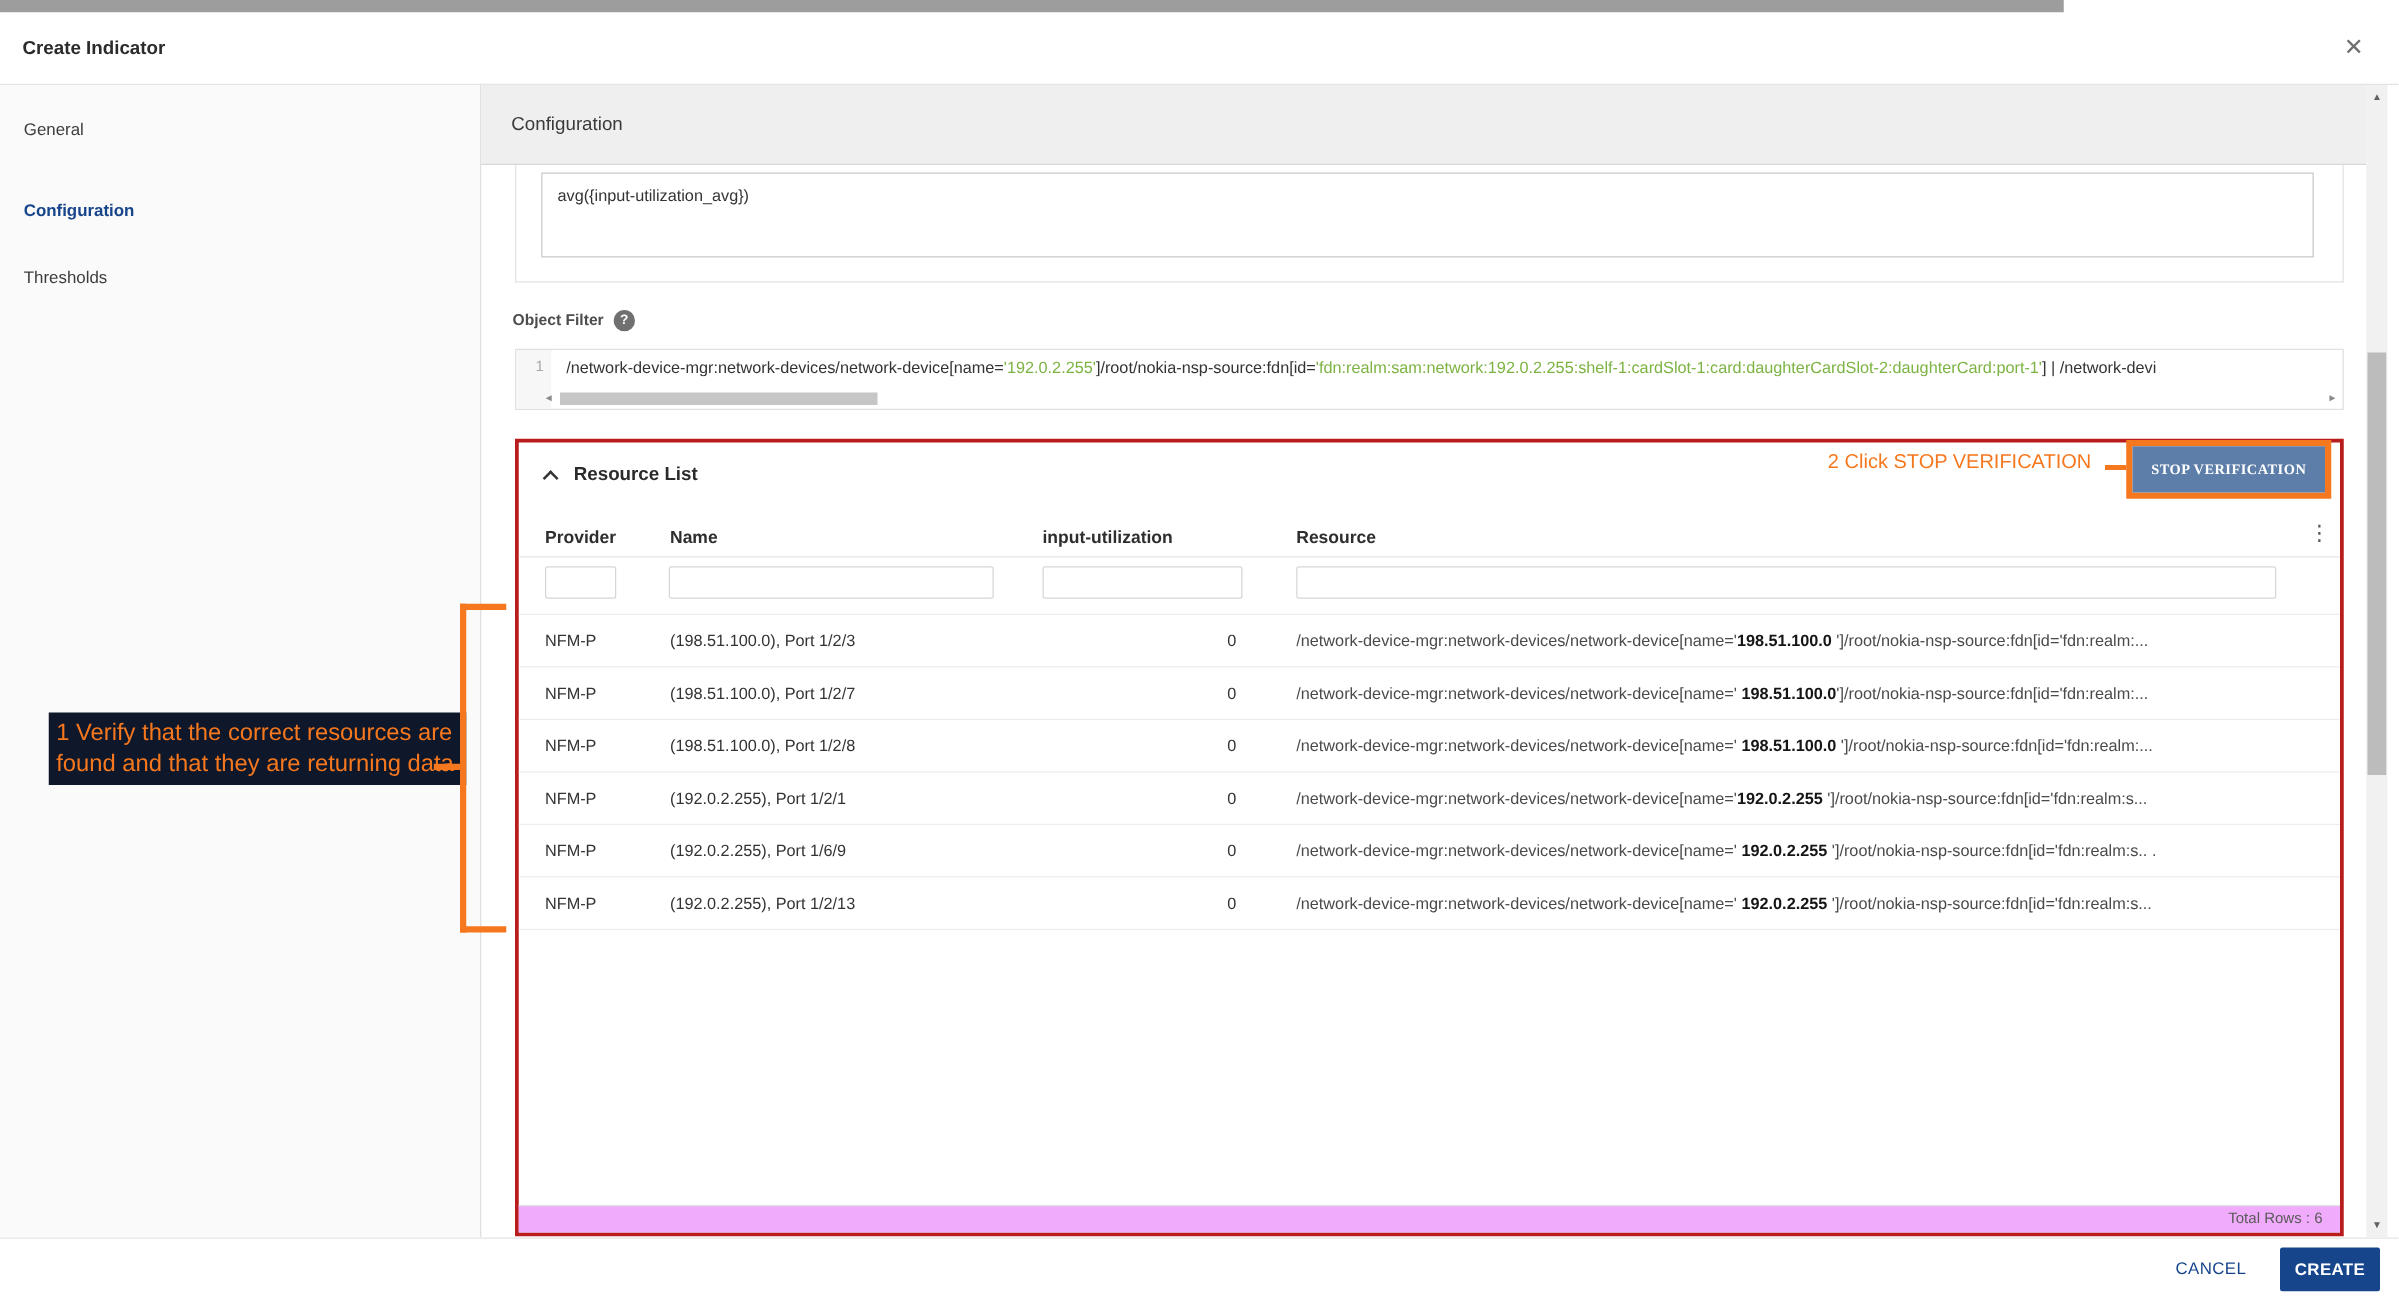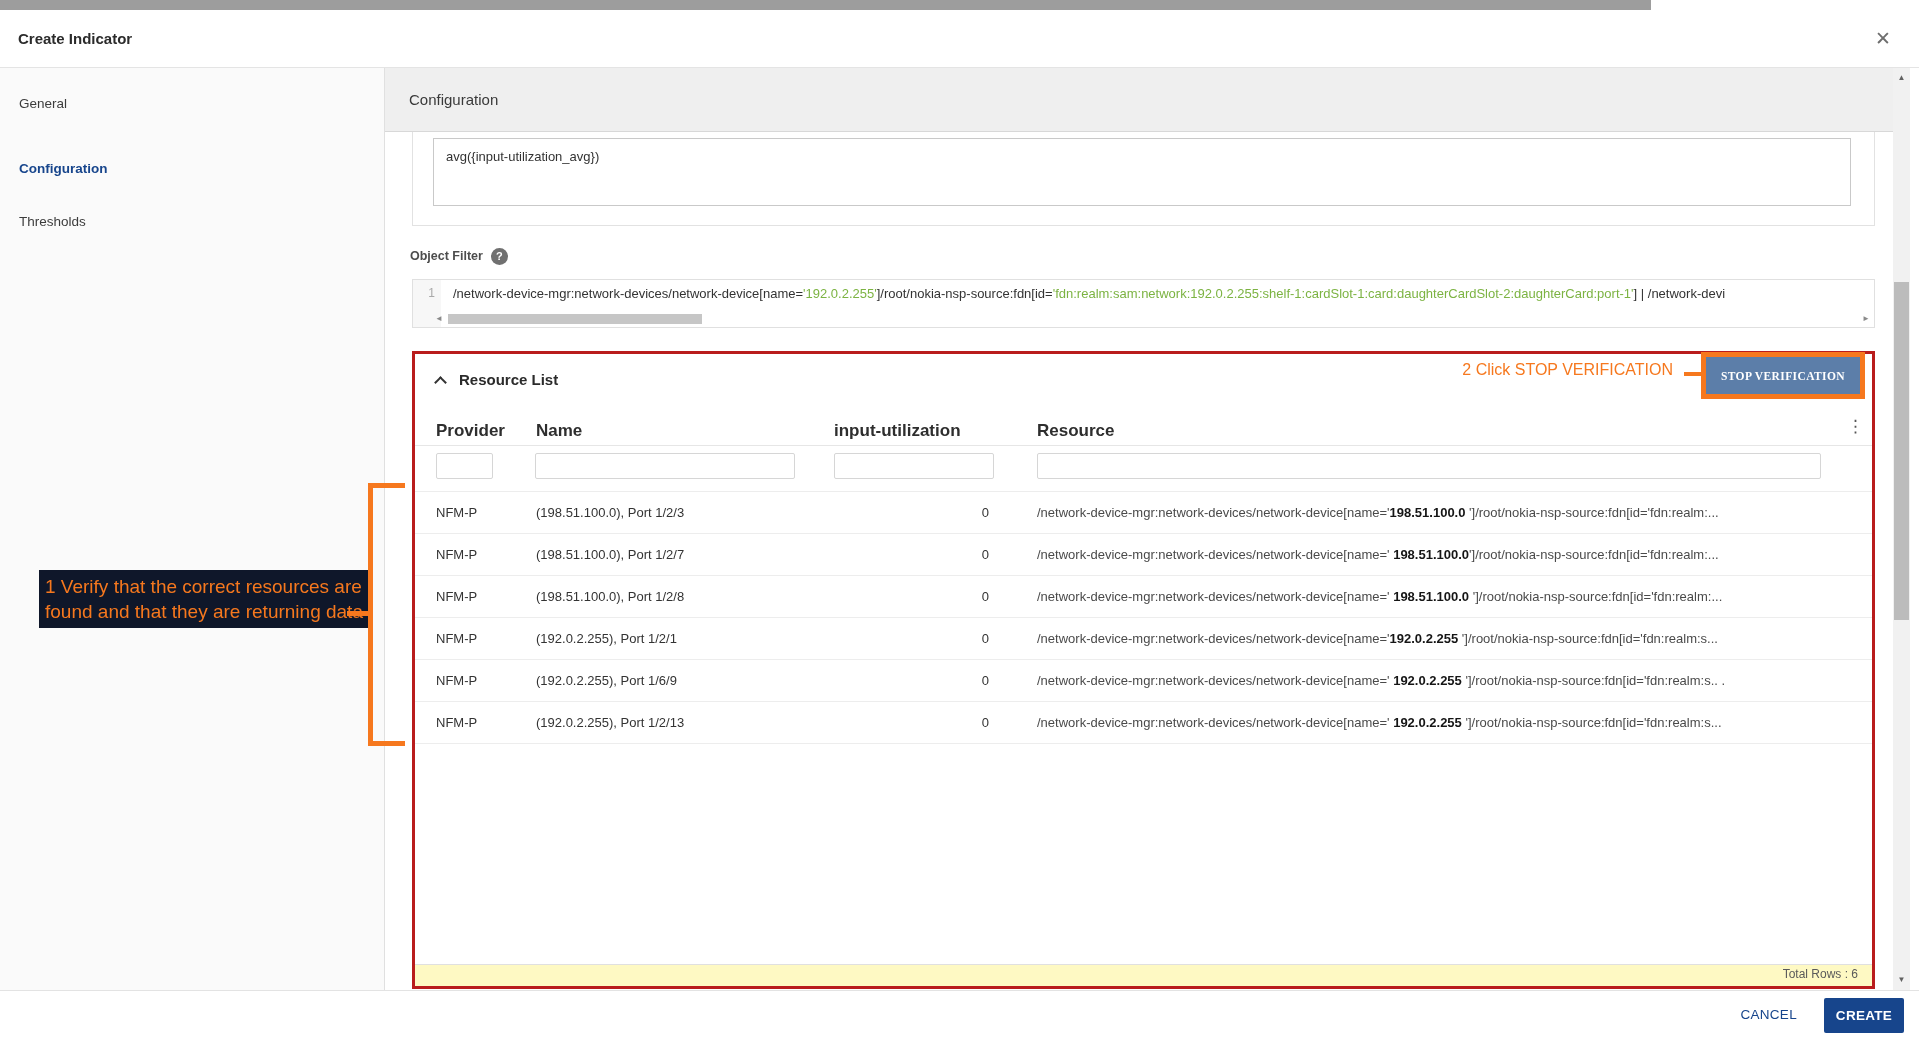--- a/index.html
+++ b/index.html
@@ -57,42 +57,42 @@
   #rl-title { left:44px; top:17px; font-size:15px; font-weight:bold; color:#2b2b2b; }
 
   #stop-highlight { left:1286px; top:-2px; width:164px; height:47px; border:5px solid #F6781E; background:#fff; }
   #stop-btn { width:100%; height:100%; background:#5C7EA9; color:#fff; font-size:11.5px; font-weight:bold;
               letter-spacing:.4px; display:flex; align-items:center; justify-content:center; cursor:pointer;
               font-family:Liberation Serif, serif; border:none; }
   #ann2 { right:193px; top:5px; background:#fff; padding:2px 6px; font-size:16px; color:#F6781E; white-space:nowrap; }
   #ann2-dash { left:1269px; top:18px; width:17px; height:4px; background:#F6781E; }
 
   #col-header { left:0; top:59px; right:0; height:33px; border-bottom:1px solid #e6e6e6; }
-  .th { position:absolute; top:8px; font-size:17px; font-weight:bold; color:#2e2e2e; }
+  .th { position:absolute; top:8px; font-size:14px; font-weight:bold; color:#2e2e2e; }
   #th-provider { left:21px; } #th-name { left:121px; } #th-util { left:419px; } #th-resource { left:622px; }
   #kebab { left:1432px; top:3px; font-size:17px; color:#555; width:16px; text-align:center; cursor:pointer; }
 
   #filter-row { left:0; top:92px; right:0; height:45px; }
   .flt { position:absolute; top:7px; height:26px; border:1px solid #d6d6d6; border-radius:2px; background:#fff;
          font-size:12px; padding:0 6px; font-family:"Liberation Sans", sans-serif; }
   #flt-provider { left:21px; width:57px; }
   #flt-name { left:120px; width:260px; }
   #flt-util { left:419px; width:160px; }
   #flt-resource { left:622px; width:784px; }
 
   #rows { left:0; top:137px; right:0; border-top:1px solid #ededed; }
   .row { position:relative; height:42px; border-bottom:1px solid #ededed; font-size:13px; color:#333; cursor:pointer; }
   .cell { position:absolute; top:0; line-height:42px; white-space:nowrap; }
   .c-provider { left:21px; }
   .c-name { left:121px; }
   .c-util { left:419px; width:155px; text-align:right; }
   .c-resource { left:622px; right:40px; overflow:hidden; color:#4a4a4a; }
   .res-ip { font-weight:bold; color:#151515; }
 
-  #panel-footer { left:0; right:0; bottom:0; height:22px; background:#fef9c3; border-top:1px solid #e0e0e0; }
+  #panel-footer { left:0; right:0; bottom:0; height:22px; background:#f0abfc; border-top:1px solid #e0e0e0; }
   #total-rows { right:14px; top:2px; font-size:12px; color:#5a5a5a; }
 
   
   #vscroll { left:1893px; top:68px; width:17px; height:922px; background:#f1f1f1; }
   #vs-up { left:0; top:4px; width:17px; text-align:center; }
   #vs-down { left:0; bottom:4px; width:17px; text-align:center; }
   #vs-thumb { left:1px; top:214px; width:15px; height:338px; background:#bcbcbc; cursor:pointer; }
   #vscroll .scroll-arrow { color:#616161; }
 
   

